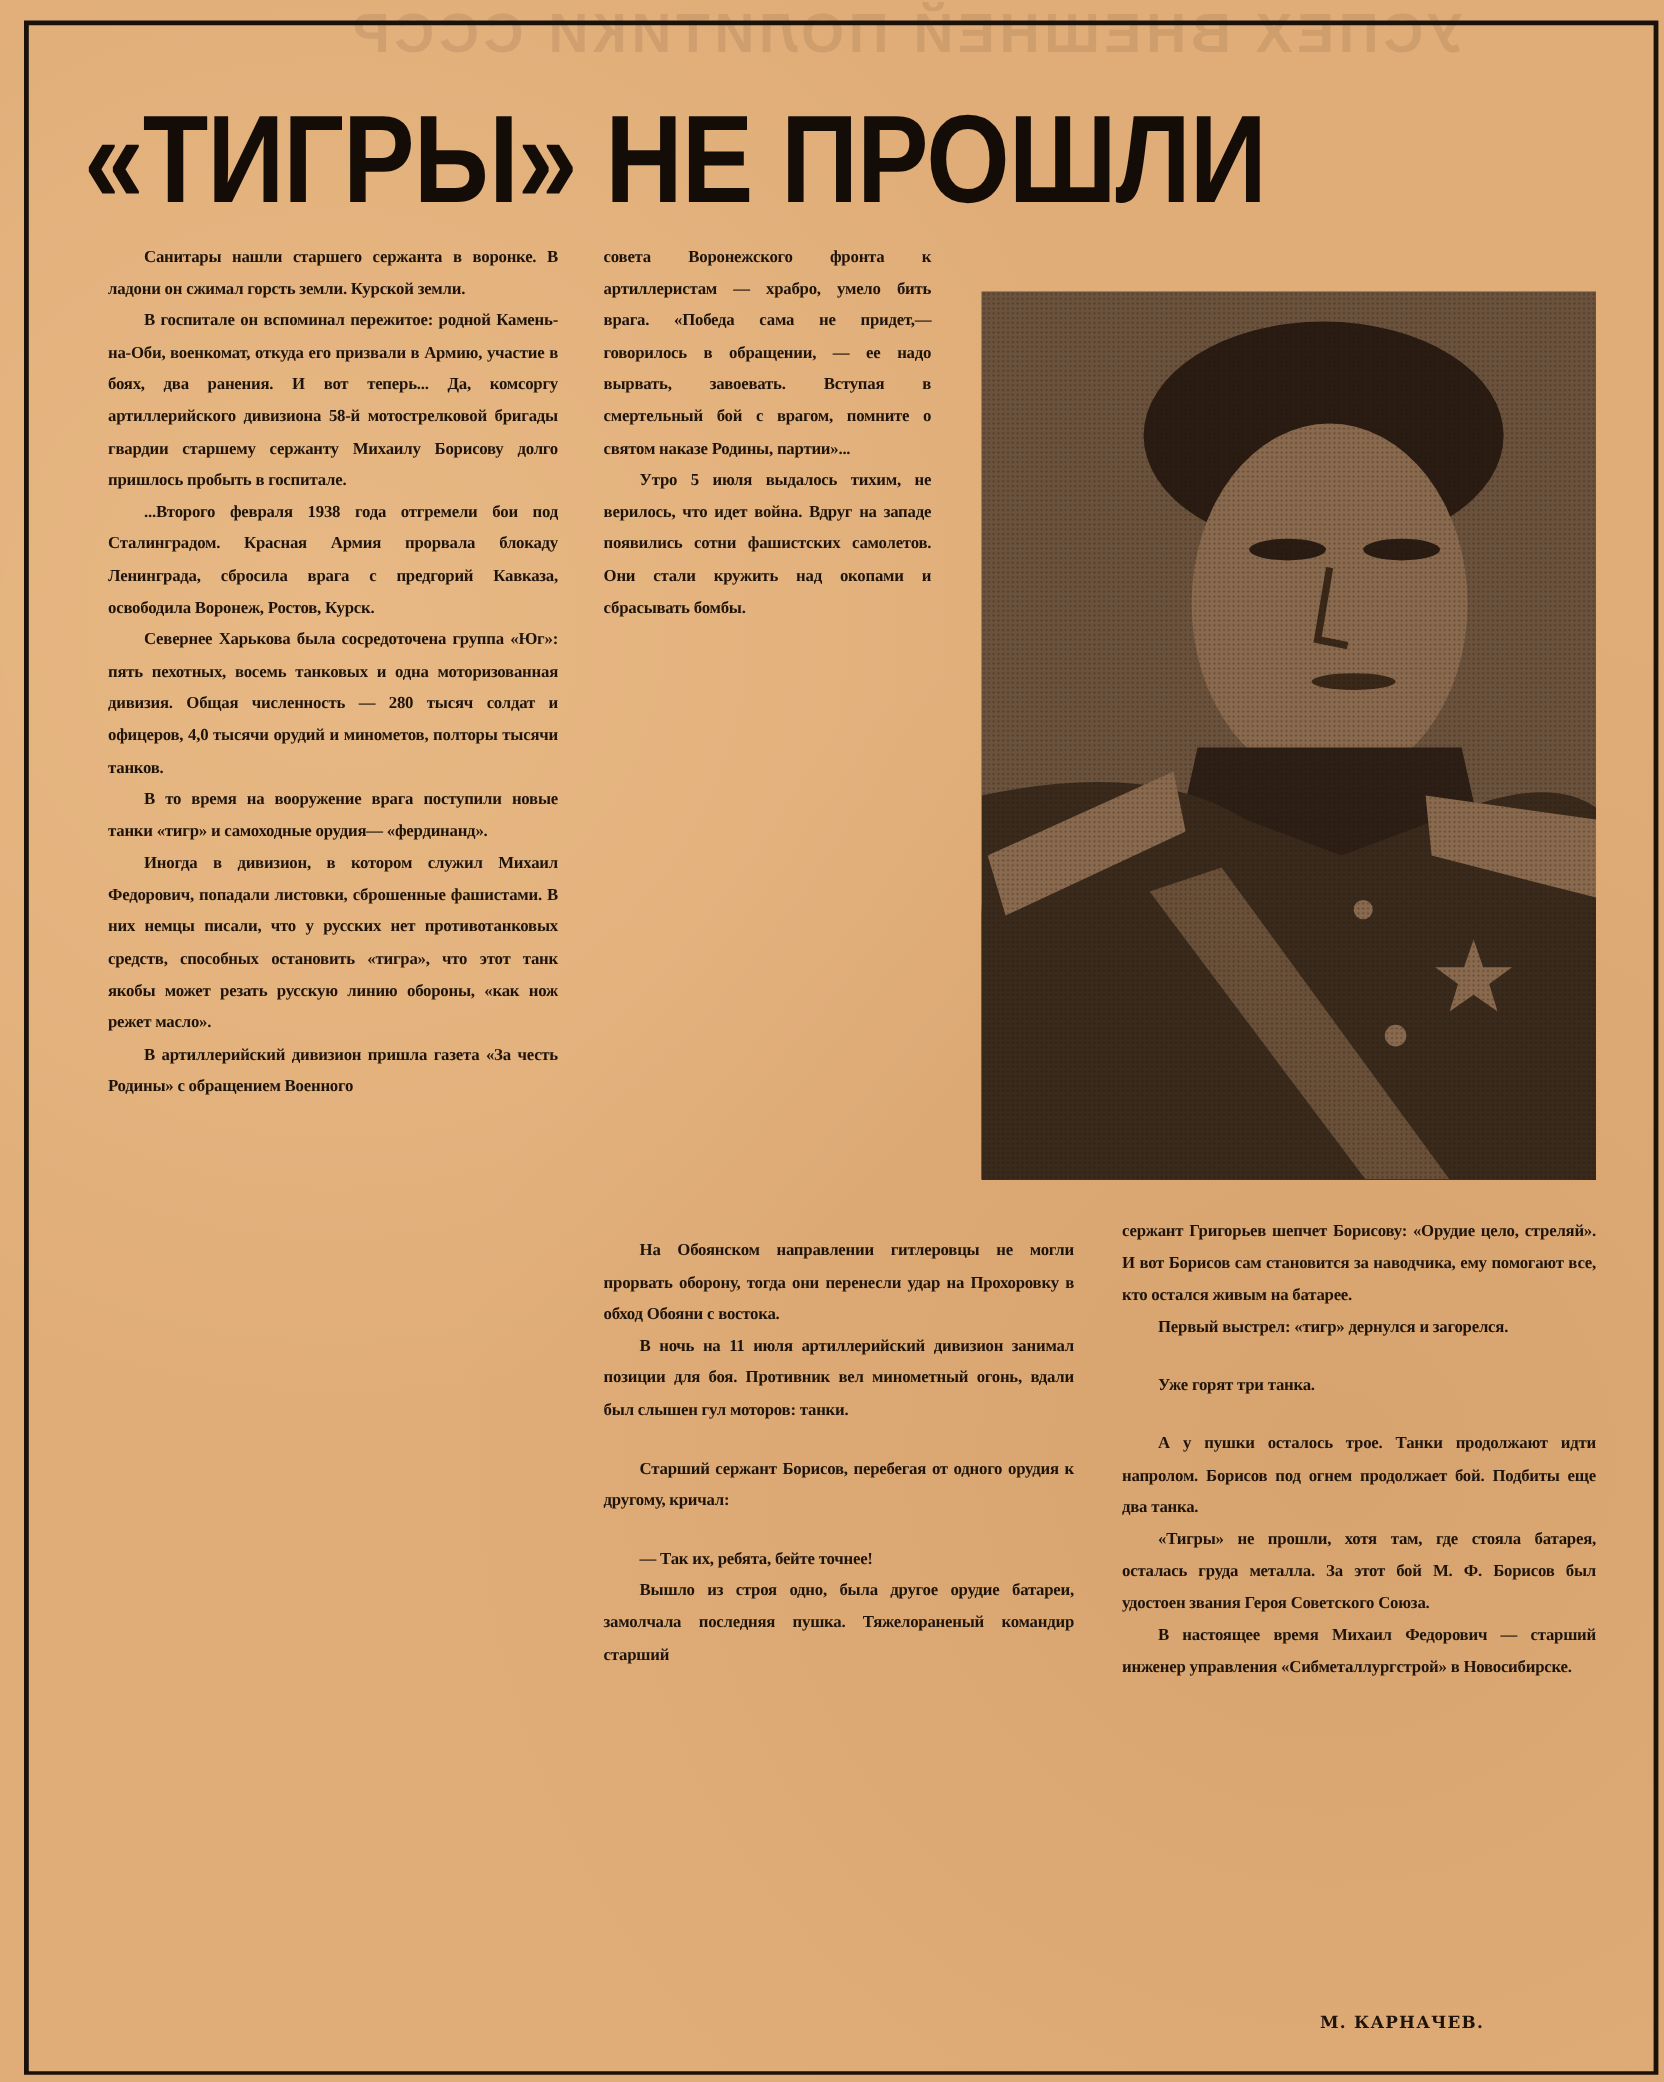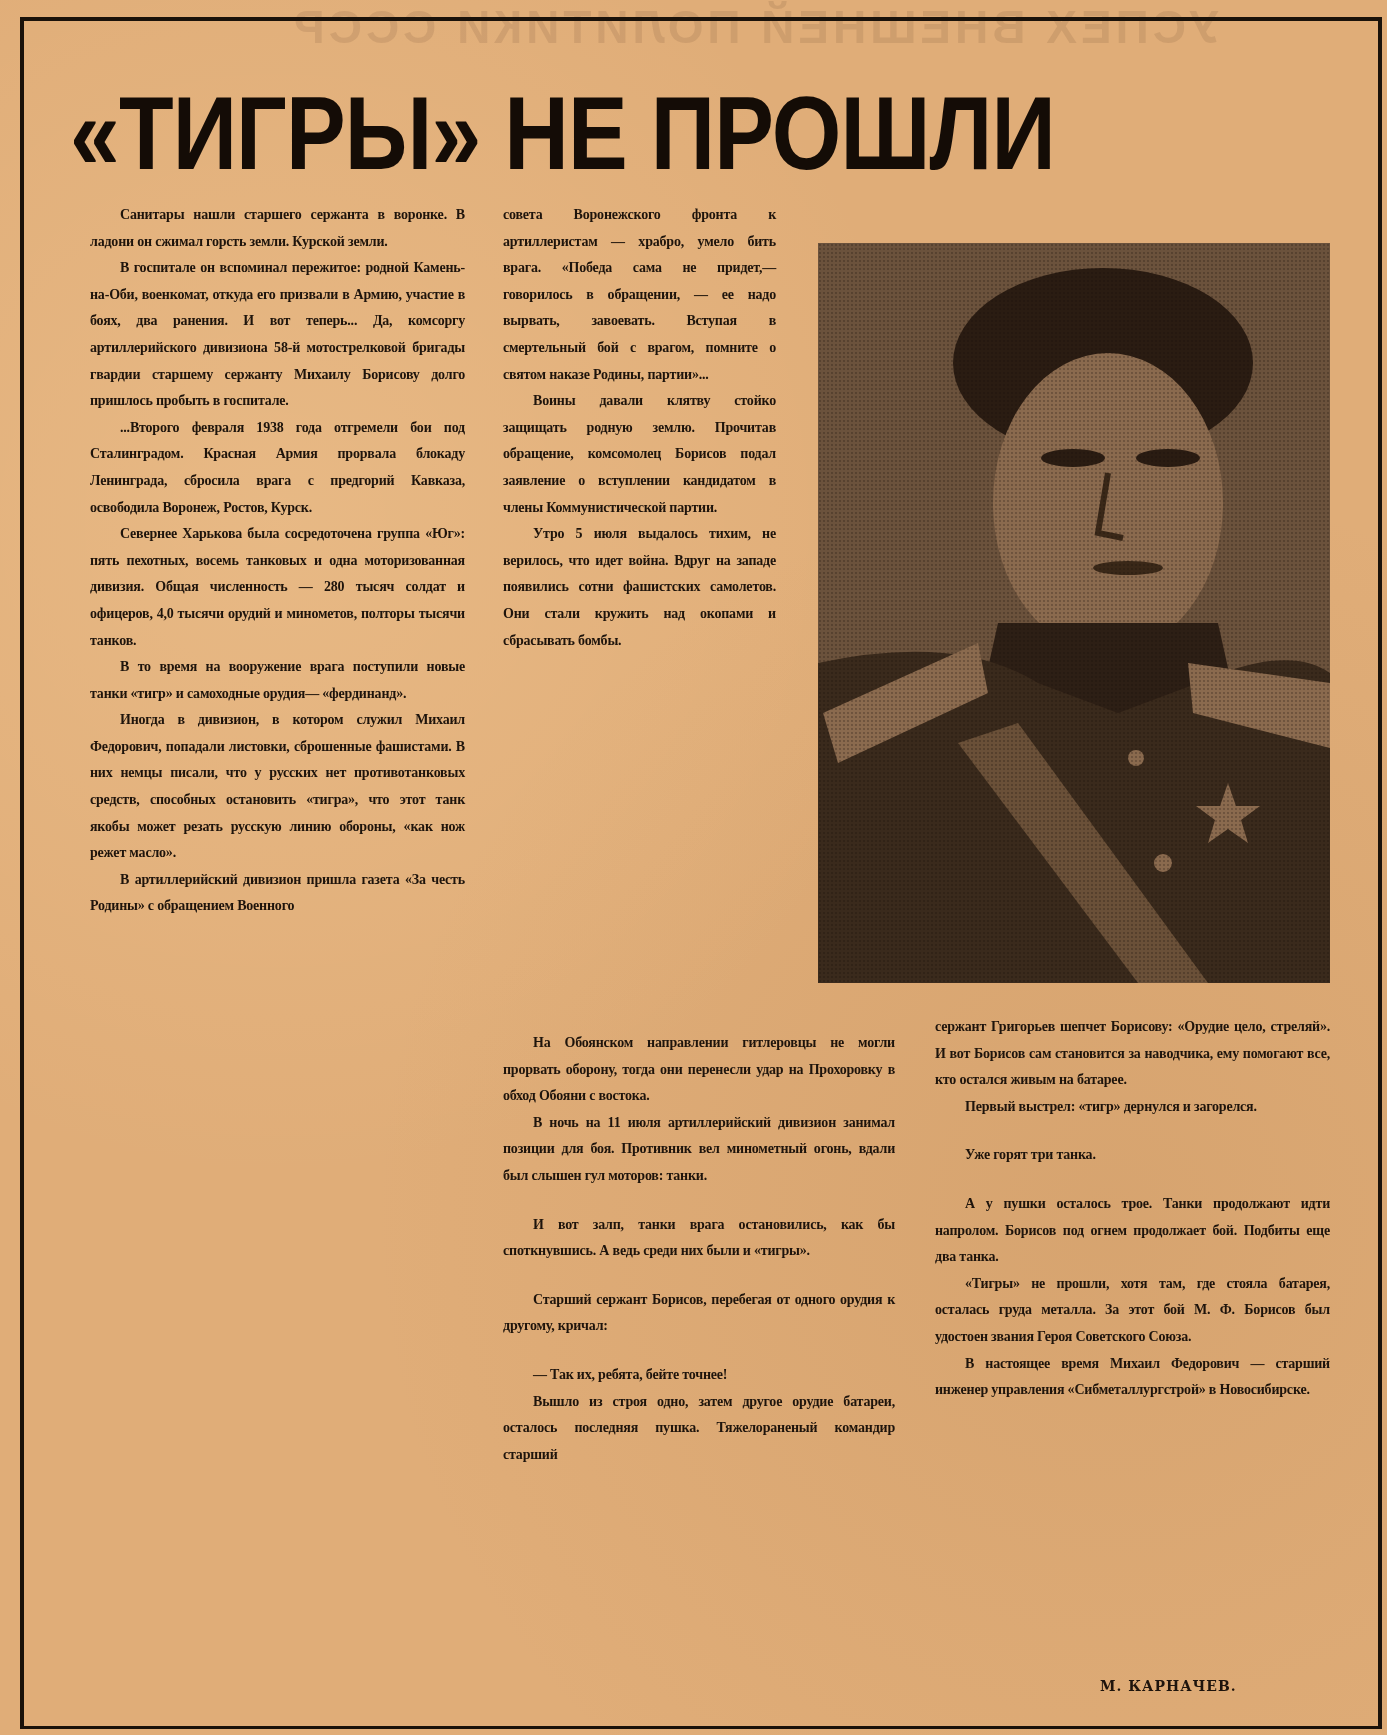--- a/index.html
+++ b/index.html
@@ -73,21 +73,20 @@
   <p>В госпитале он вспоминал пережитое: родной Камень-на-Оби, военкомат, откуда его призвали в Армию, участие в боях, два ранения. И вот теперь... Да, комсоргу артиллерийского дивизиона 58-й мотострелковой бригады гвардии старшему сержанту Михаилу Борисову долго пришлось пробыть в госпитале.</p>
   <p>...Второго февраля 1938 года отгремели бои под Сталинградом. Красная Армия прорвала блокаду Ленинграда, сбросила врага с предгорий Кавказа, освободила Воронеж, Ростов, Курск.</p>
   <p>Севернее Харькова была сосредоточена группа «Юг»: пять пехотных, восемь танковых и одна моторизованная дивизия. Общая численность — 280 тысяч солдат и офицеров, 4,0 тысячи орудий и минометов, полторы тысячи танков.</p>
   <p>В то время на вооружение врага поступили новые танки «тигр» и самоходные орудия— «фердинанд».</p>
   <p>Иногда в дивизион, в котором служил Михаил Федорович, попадали листовки, сброшенные фашистами. В них немцы писали, что у русских нет противотанковых средств, способных остановить «тигра», что этот танк якобы может резать русскую линию обороны, «как нож режет масло».</p>
   <p>В артиллерийский дивизион пришла газета «За честь Родины» с обращением Военного</p>
 </div>
 
 <div class="col col2a">
   <p class="noindent">совета Воронежского фронта к артиллеристам — храбро, умело бить врага. «Победа сама не придет,— говорилось в обращении, — ее надо вырвать, завоевать. Вступая в смертельный бой с врагом, помните о святом наказе Родины, партии»...</p>
-  <p>Воины давали клятву стойко защищать родную землю. Прочитав обращение, комсомолец Борисов подал заявление о вступлении кандидатом в члены Коммунистической партии.</p>
   <p>Утро 5 июля выдалось тихим, не верилось, что идет война. Вдруг на западе появились сотни фашистских самолетов. Они стали кружить над окопами и сбрасывать бомбы.</p>
 </div>
 
 <div class="photo">
   <svg viewBox="0 0 512 740" preserveAspectRatio="none">
     <defs>
       <pattern id="dots" width="4" height="4" patternUnits="userSpaceOnUse">
         <circle cx="2" cy="2" r="0.9" fill="rgba(20,12,6,0.35)"></circle>
       </pattern>
     </defs>
@@ -115,24 +114,23 @@
     <circle cx="345" cy="620" r="9" fill="#8a6a4e"></circle>
 
     <polygon points="410,540 418,563 442,563 423,577 430,600 410,586 390,600 397,577 378,563 402,563" fill="#8a6a4e"></polygon>
     <rect x="0" y="0" width="512" height="740" fill="url(#dots)"></rect>
   </svg>
 </div>
 
 <div class="col col2b">
   <p>На Обоянском направлении гитлеровцы не могли прорвать оборону, тогда они перенесли удар на Прохоровку в обход Обояни с востока.</p>
   <p>В ночь на 11 июля артиллерийский дивизион занимал позиции для боя. Противник вел минометный огонь, вдали был слышен гул моторов: танки.</p>
-  <p class="gap">И вот залп, танки врага остановились, как бы споткнувшись. А ведь среди них были и «тигры».</p>
   <p class="gap">Старший сержант Борисов, перебегая от одного орудия к другому, кричал:</p>
   <p class="gap">— Так их, ребята, бейте точнее!</p>
-  <p>Вышло из строя одно, затем другое орудие батареи, осталось последняя пушка. Тяжелораненый командир старший</p>
+  <p>Вышло из строя одно, была другое орудие батареи, замолчала последняя пушка. Тяжелораненый командир старший</p>
 </div>
 
 <div class="col col3">
   <p class="noindent">сержант Григорьев шепчет Борисову: «Орудие цело, стреляй». И вот Борисов сам становится за наводчика, ему помогают все, кто остался живым на батарее.</p>
   <p>Первый выстрел: «тигр» дернулся и загорелся.</p>
   <p class="gap">Уже горят три танка.</p>
   <p class="gap">А у пушки осталось трое. Танки продолжают идти напролом. Борисов под огнем продолжает бой. Подбиты еще два танка.</p>
   <p>«Тигры» не прошли, хотя там, где стояла батарея, осталась груда металла. За этот бой М. Ф. Борисов был удостоен звания Героя Советского Союза.</p>
   <p>В настоящее время Михаил Федорович — старший инженер управления «Сибметаллургстрой» в Новосибирске.</p>
 </div>

